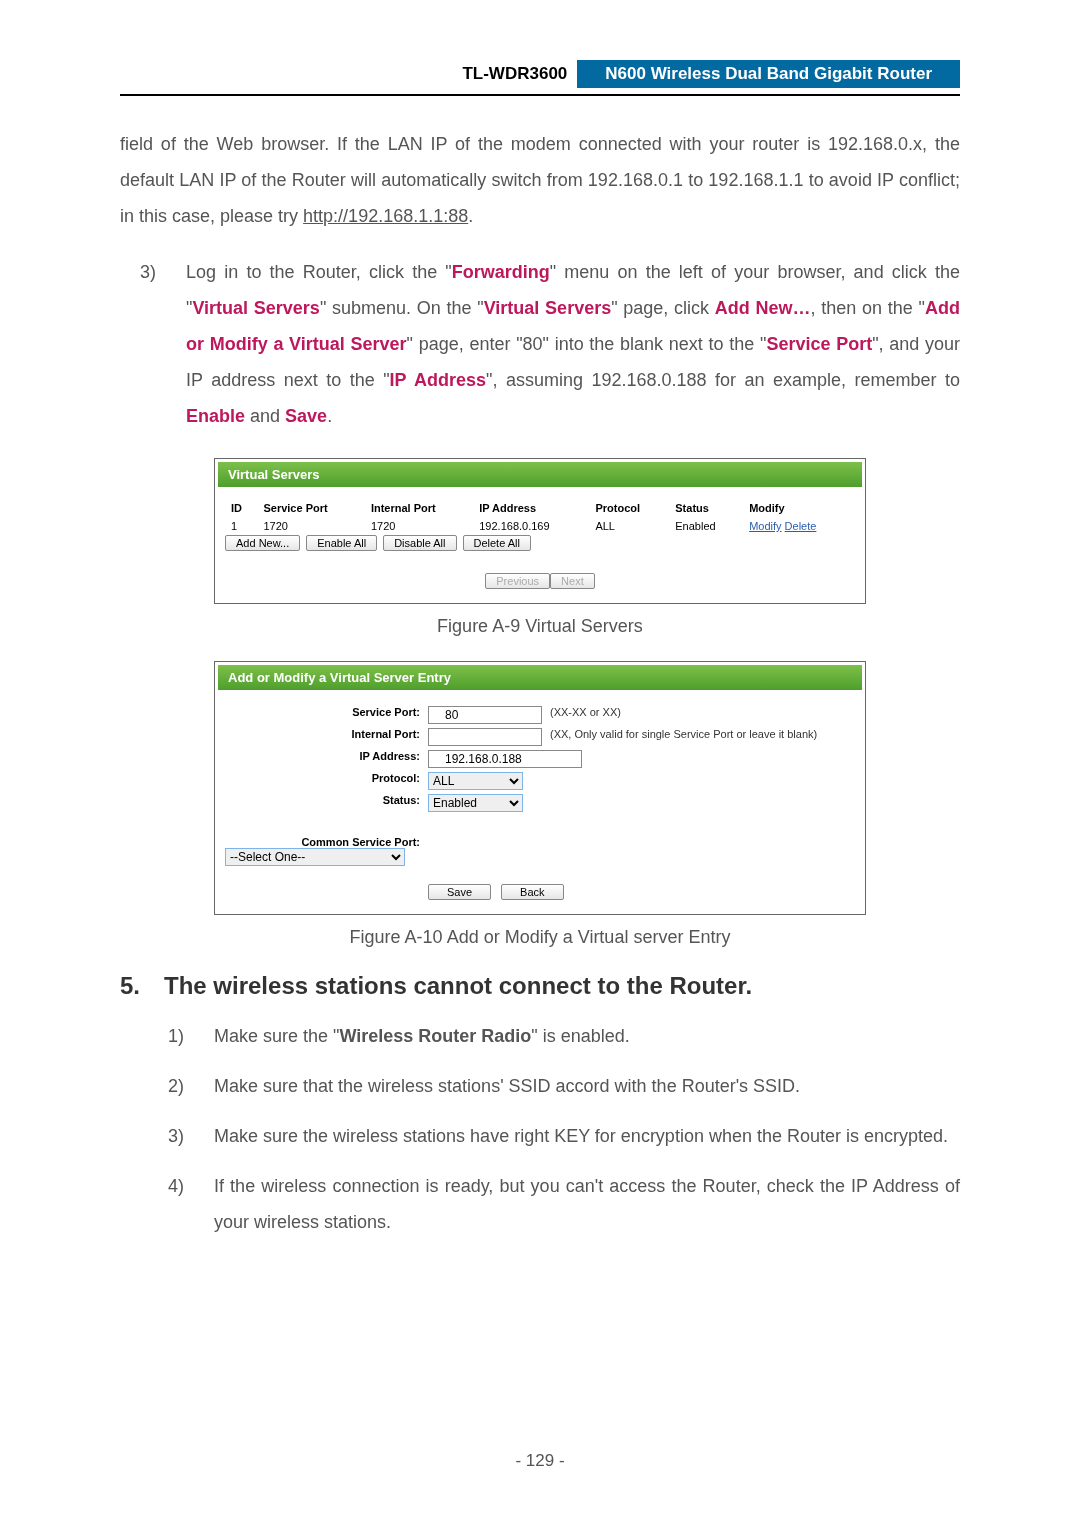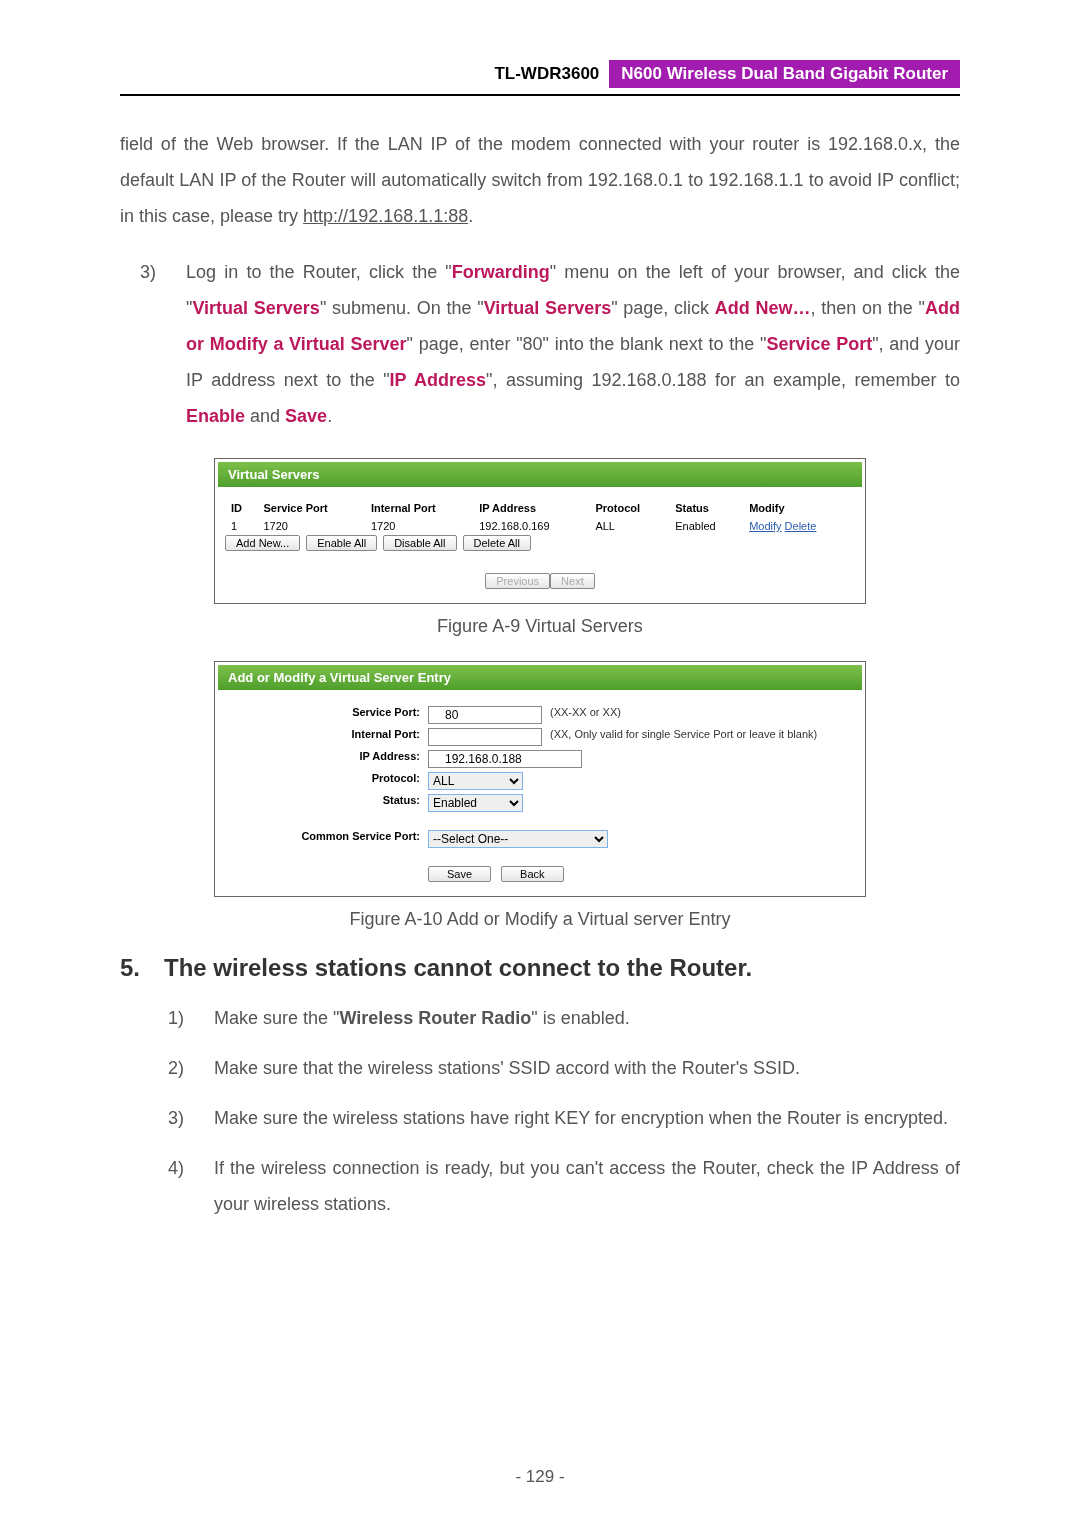--- a/index.html
+++ b/index.html
@@ -1,19 +1,19 @@
 <!DOCTYPE html>
 <html><head>
 <meta charset="utf-8">
 <style>
   html,body{margin:0;padding:0;background:#fff;font-family:Arial,Helvetica,sans-serif;color:#000;}
   .page{width:1080px;min-height:1527px;margin:0 auto;position:relative;box-sizing:border-box;padding:60px 120px 40px 120px;}
   .hdr{display:flex;justify-content:flex-end;align-items:center;font-weight:bold;font-size:17px;margin-bottom:6px;}
   .hdr .model{padding:4px 10px;}
-  .hdr .pname{background:#a21caf;color:#fff;padding:4px 12px;}
+  .hdr .pname{background:#0369a1;color:#fff;padding:4px 28px;}
   .hdr-rule{width:100%;height:2px;background:#000;margin-bottom:30px;}
   .body-text{font-size:18px;color:#555;line-height:2.0;text-align:justify;}
   .body-text a{color:#555;text-decoration:underline;}
   .body-text b{color:#be185d;}
   .num-list{margin:20px 0 20px 20px;}
   .num-item{display:flex;margin-bottom:0;}
   .num-item .num{min-width:46px;font-size:18px;color:#555;line-height:2.0;}
   .num-item .content{flex:1;}
   .q5{font-size:24px;font-weight:bold;color:#333;margin:24px 0 18px 0;}
   .q5 .n{display:inline-block;width:44px;}
@@ -37,21 +37,21 @@
   .btnrow{display:flex;gap:6px;}
   .navrow{margin-top:22px;display:flex;justify-content:center;gap:0;}
 
   .form-row{display:flex;margin:4px 0;}
   .form-row .lbl{width:195px;text-align:right;font-weight:bold;font-size:11px;padding-right:8px;}
   .form-row input[type=text]{border:1px solid #888;font-size:12px;padding:0px 16px;height:16px;}
   .form-row select{border:1px solid #7eb4ea;font-size:12px;height:18px;}
   .form-row .hint{font-size:11px;color:#333;margin-left:8px;}
   .form-btns{margin-top:18px;margin-left:203px;display:flex;gap:10px;}
 
-  .pagenum{position:absolute;bottom:40px;left:0;right:0;text-align:center;font-size:17px;color:#555;}
+  .pagenum{position:absolute;bottom:56px;left:0;right:0;text-align:center;font-size:17px;color:#555;}
 </style>
 </head>
 <body>
 
 <div class="page">
 
   <div class="hdr">
     <span class="model">TL-WDR3600</span>
     <span class="pname">N600 Wireless Dual Band Gigabit Router</span>
   </div>
@@ -130,21 +130,21 @@
         <input type="text" style="width: 120px;" value="192.168.0.188">
       </div>
       <div class="form-row">
         <div class="lbl">Protocol:</div>
         <select style="width:95px"><option>ALL</option></select>
       </div>
       <div class="form-row">
         <div class="lbl">Status:</div>
         <select style="width:95px"><option>Enabled</option></select>
       </div>
-      <div class="form-row" style="margin-top:18px;">
+      <div class="form-row" style="margin-top:24px;flex-direction:column;">
         <div class="lbl">Common Service Port:</div>
         <select style="width:180px"><option>--Select One--</option></select>
       </div>
       <div class="form-btns">
         <button class="btn" style="padding:1px 18px">Save</button>
         <button class="btn" style="padding:1px 18px">Back</button>
       </div>
     </div>
   </div>
   <div class="caption">Figure A-10 Add or Modify a Virtual server Entry</div>

